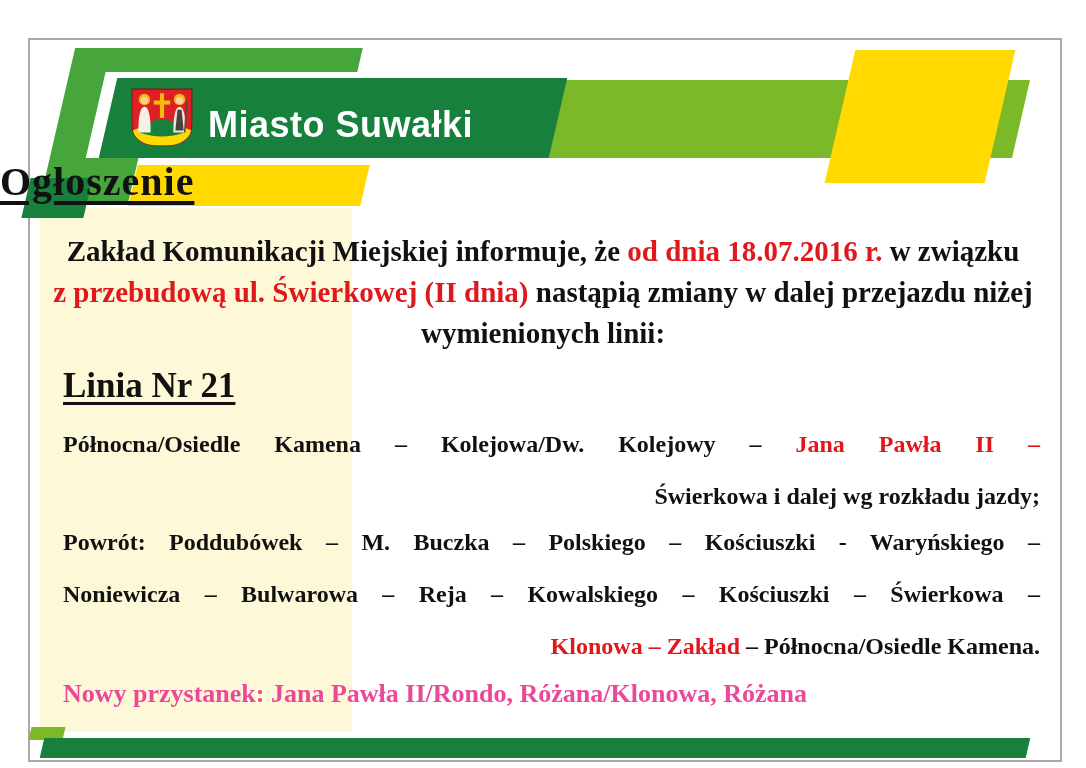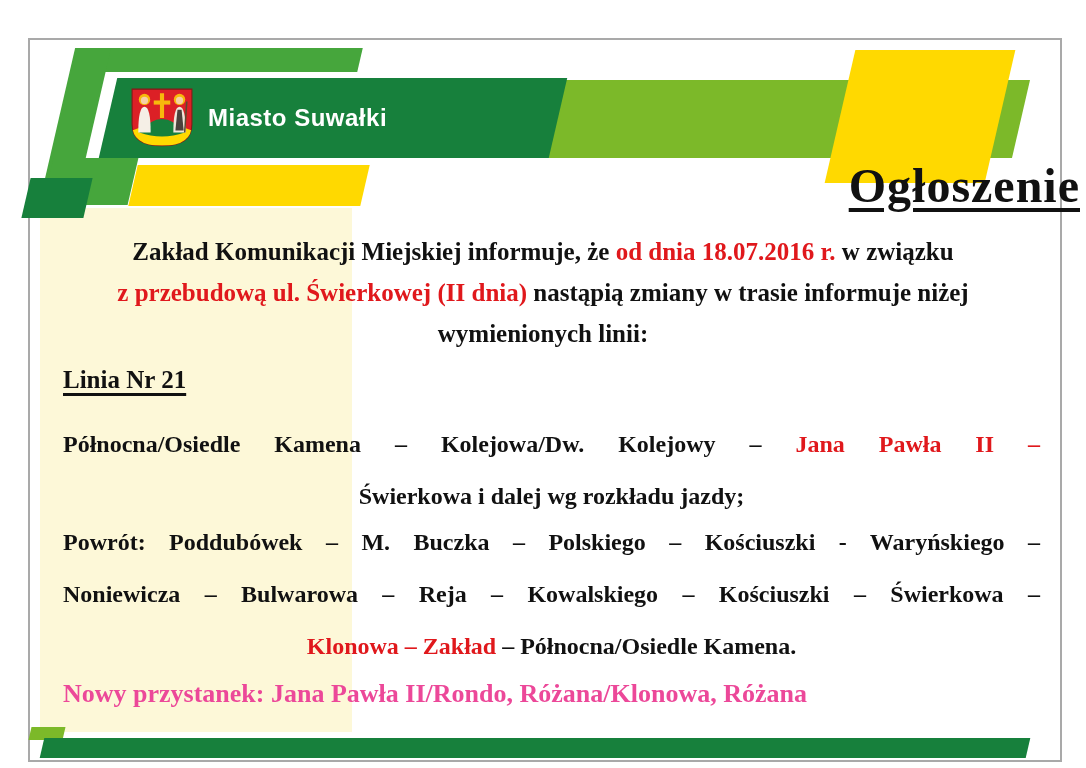--- a/index.html
+++ b/index.html
@@ -16,42 +16,42 @@
   .noskew{transform:none;}
   .c-dark{background:#17803c;}
   .c-mid{background:#46a63c;}
   .c-lime{background:#7cb929;}
   .c-yellow{background:#ffd900;}
   .c-pale{background:#fdf8d8;}
   
   #city-label{
     position:absolute;left:208px;top:104px;z-index:5;color:#ffffff;
     font-family:"Liberation Sans","DejaVu Sans",sans-serif;
-    font-weight:bold;font-size:24px;letter-spacing:0.5px;
+    font-weight:bold;font-size:36px;letter-spacing:0.5px;
   }
   #crest{position:absolute;left:129px;top:86px;z-index:6;}
   
   .txt{position:absolute;z-index:5;font-weight:bold;color:#111111;}
   #title{
-    left:0;top:158px;width:1080px;text-align:right;font-size:48px;
+    left:0;top:158px;width:1080px;text-align:left;font-size:40px;
     letter-spacing:1px;
   }
   #title span{
     text-decoration:underline;text-decoration-thickness:4px;text-underline-offset:6px;
   }
-  #intro{left:40px;top:231px;width:1006px;text-align:center;font-size:25px;line-height:41px;}
+  #intro{left:40px;top:231px;width:1006px;text-align:center;font-size:29px;line-height:41px;}
   #linia-heading{
-    left:63px;top:366px;font-size:25px;
+    left:63px;top:366px;font-size:35px;
     text-decoration:underline;text-decoration-thickness:3px;text-underline-offset:5px;
   }
   #route{left:63px;top:418px;width:977px;font-size:24px;line-height:52px;}
   #powrot{left:63px;top:516px;width:977px;font-size:24px;line-height:52px;}
   #newstop{left:63px;top:674px;width:977px;font-size:26px;line-height:40px;color:#ec4899;}
   .jline{text-align:justify;text-align-last:justify;}
-  .lline{text-align:center;}
+  .lline{text-align:right;}
   .red{color:#e0181c;}
 </style>
 </head>
 <body>
 
 <div id="page">
 
   <div id="frame"></div>
 
   <div class="shape noskew c-pale" style="left:40px;top:208px;width:312px;height:524px;z-index:2;"></div>
@@ -90,21 +90,21 @@
       <line x1="56" y1="14" x2="54" y2="44" stroke="#5b4a2f" stroke-width="1.5"></line>
     </g>
   </svg>
 
   <div id="city-label">Miasto Suwałki</div>
 
   <div id="title" class="txt"><span>Ogłoszenie</span></div>
 
   <div id="intro" class="txt">
     <div><span>Zakład Komunikacji Miejskiej informuje, że </span><span class="red">od dnia 18.07.2016 r.</span><span> w związku</span></div>
-    <div><span class="red">z przebudową ul. Świerkowej (II dnia)</span><span> nastąpią zmiany w trasie informuje niżej</span></div>
+    <div><span class="red">z przebudową ul. Świerkowej (II dnia)</span><span> nastąpią zmiany w dalej przejazdu niżej</span></div>
     <div><span>wymienionych linii:</span></div>
   </div>
 
   <div id="linia-heading" class="txt">Linia Nr 21</div>
 
   <div id="route" class="txt">
     <div class="jline"><span>Północna/Osiedle Kamena – Kolejowa/Dw. Kolejowy – </span><span class="red">Jana Pawła II –</span></div>
     <div class="lline"><span>Świerkowa i dalej wg rozkładu jazdy;</span></div>
   </div>
 

